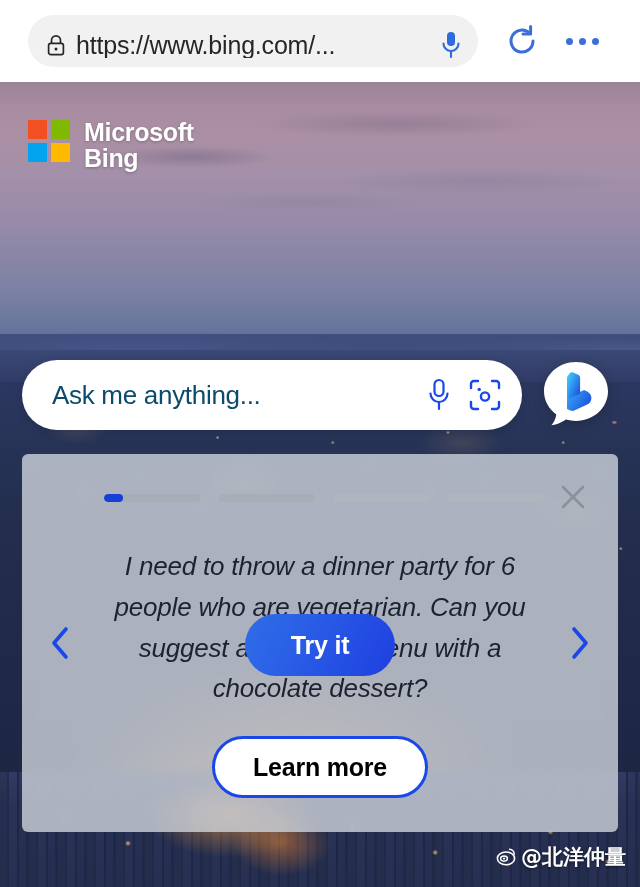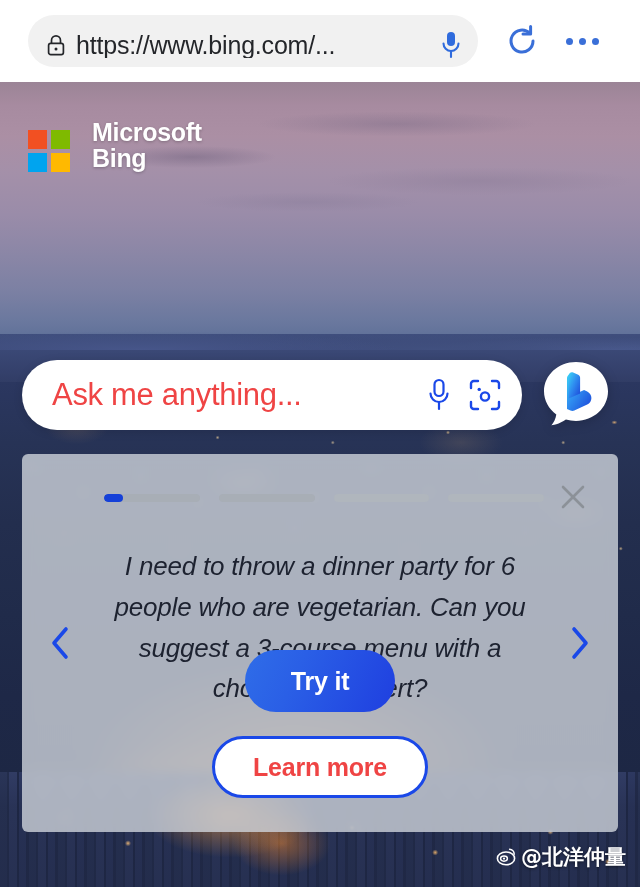--- a/index.html
+++ b/index.html
@@ -132,21 +132,21 @@
       radial-gradient(3px 3px at 20% 62%, rgba(255,195,120,.85), transparent),
       radial-gradient(3px 3px at 55% 48%, rgba(255,210,150,.8), transparent),
       radial-gradient(3px 3px at 68% 70%, rgba(255,190,110,.85), transparent),
       radial-gradient(3px 3px at 86% 52%, rgba(255,205,140,.8), transparent),
       radial-gradient(3px 3px at 95% 78%, rgba(255,185,100,.85), transparent);
   }
 
   
   .bing-logo{
     position:absolute; left:28px; top:38px;
-    display:flex; align-items:flex-end; gap:22px; z-index:10;
+    display:flex; align-items:flex-start; gap:14px; z-index:10;
   }
   .ms-squares{
     width:42px; height:42px; display:grid;
     grid-template-columns:19px 19px; grid-template-rows:19px 19px; gap:4px;
   }
   .ms-squares i{ display:block; }
   .logo-words{ display:flex; flex-direction:column; line-height:1.03; }
   .logo-words span{
     color:#fff; font-size:25px; font-weight:600; letter-spacing:-0.3px;
     text-shadow:0 1px 3px rgba(0,0,0,.25);
@@ -156,21 +156,21 @@
   .search-row{
     position:absolute; left:22px; top:277px; width:596px; height:72px;
     display:flex; align-items:center; z-index:20;
   }
   .search-box{
     width:500px; height:70px; background:#fff; border-radius:35px;
     display:flex; align-items:center; padding:0 20px 0 30px;
     box-shadow:0 2px 10px rgba(0,0,0,.13);
   }
   .search-placeholder{
-    flex:1; font-size:31px; color:#ef4444; letter-spacing:-0.3px;
+    flex:1; font-size:26px; color:#0c4a6e; letter-spacing:-0.3px;
     white-space:nowrap; overflow:hidden;
   }
   .mic-icon{ width:30px; height:34px; flex:none; margin-right:14px; }
   .lens-icon{ width:34px; height:34px; flex:none; }
   .chat-bubble{
     width:72px; height:72px; margin-left:18px; flex:none;
     filter:drop-shadow(0 2px 6px rgba(0,0,0,.2));
   }
 
   
@@ -208,23 +208,24 @@
   .btn-try{
     height:62px; padding:0 46px; border-radius:31px; border:none;
     background:linear-gradient(115deg,#2f6de8 0%,#2a5fe6 35%,#1f3fe0 100%);
     color:#fff; font-size:25px; font-weight:700; letter-spacing:-0.2px;
     display:flex; align-items:center; justify-content:center; cursor:pointer;
     font-family:"Liberation Sans", sans-serif;
   }
   .btn-learn{
     height:62px; padding:0 38px; border-radius:31px;
     background:#fff; border:3px solid #1a48e8;
-    color:#ef4444; font-size:25px; font-weight:700; letter-spacing:-0.2px;
+    color:#000000; font-size:25px; font-weight:700; letter-spacing:-0.2px;
     display:flex; align-items:center; justify-content:center; cursor:pointer;
     font-family:"Liberation Sans", sans-serif;
+    margin-top:36px;
   }
 
   
   .watermark{
     position:absolute; right:14px; bottom:16px; z-index:30;
     display:flex; align-items:center; gap:4px;
     color:#fff; font-size:21px; font-weight:700;
     text-shadow:0 1px 3px rgba(0,0,0,.5);
     font-family:"DejaVu Sans", sans-serif;
   }

